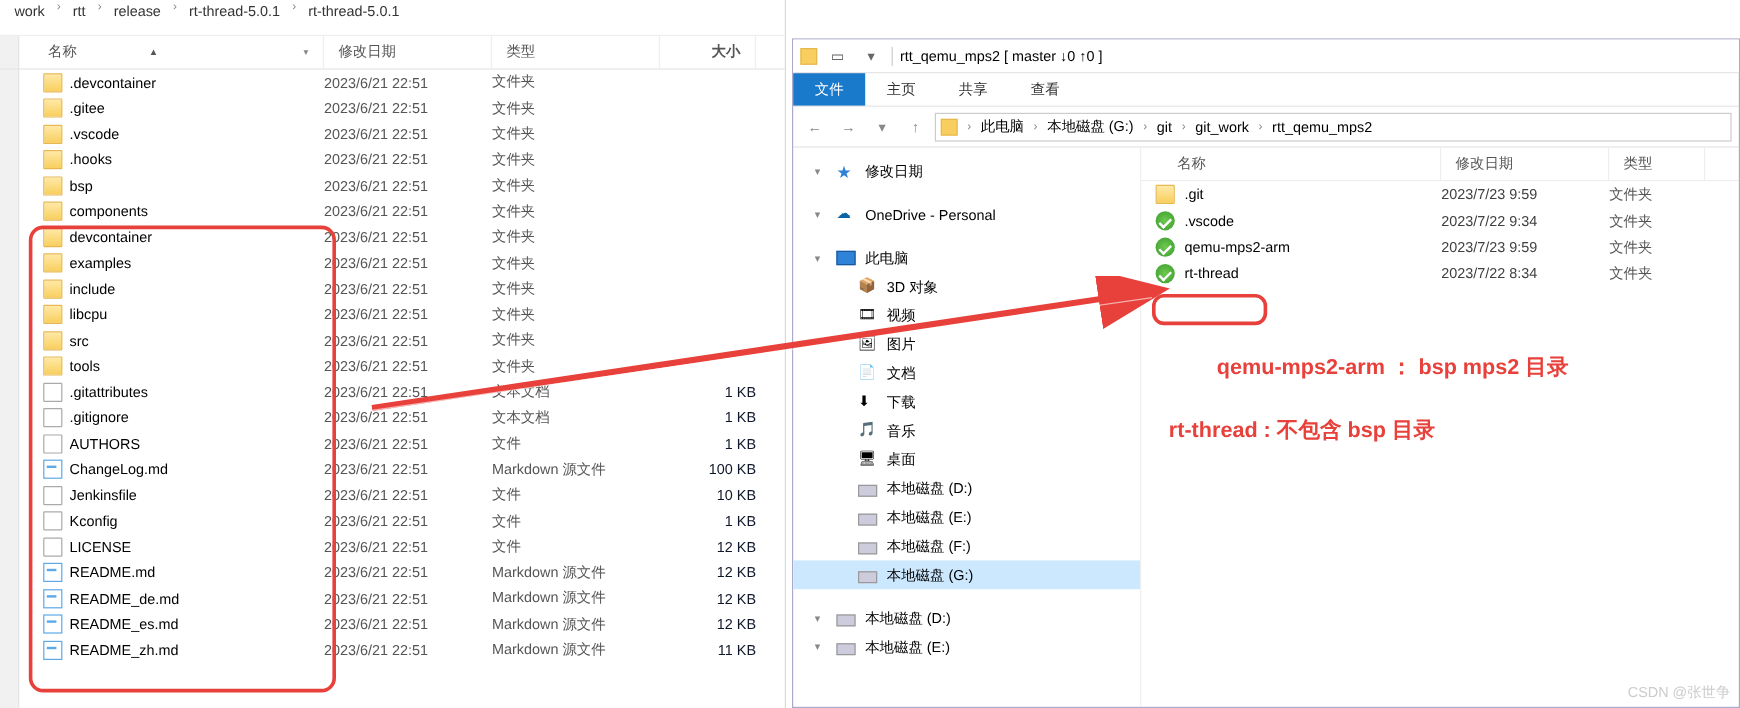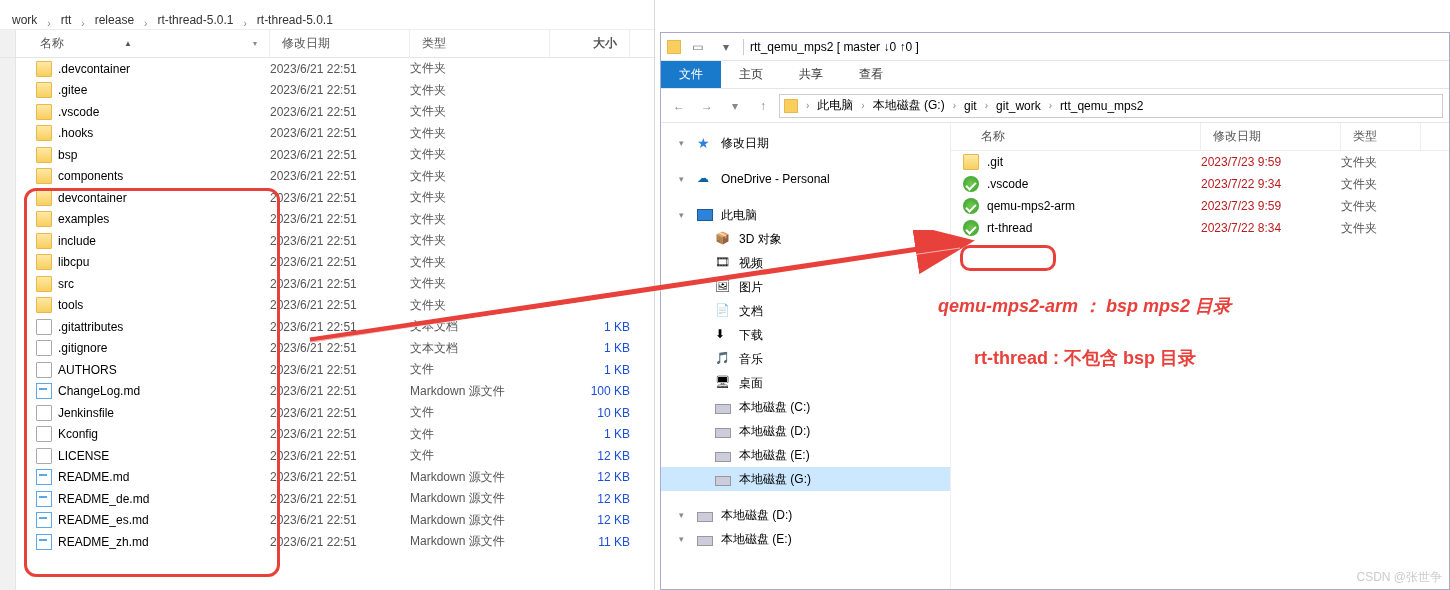--- a/index.html
+++ b/index.html
@@ -1,39 +1,39 @@
 <!DOCTYPE html>
 <html><head>
 <meta charset="utf-8">
 <style>
 * { margin:0; padding:0; box-sizing:border-box; font-family:"Microsoft YaHei","Segoe UI",sans-serif; font-size:12px; }
 body { width:1450px; height:590px; background:#fff; position:relative; overflow:hidden; }
 
 
 .left-pane { position:absolute; left:0; top:0; width:655px; height:590px; border-right:1px solid #d9d9d9; }
-.breadcrumb { height:30px; padding:0 8px; display:flex; align-items:flex-end; gap:2px; color:#333; border-bottom:1px solid #eee; }
+.breadcrumb { height:30px; padding:0 8px; display:flex; align-items:flex-start; gap:2px; color:#333; border-bottom:1px solid #eee; }
 .breadcrumb span.sep { color:#888; padding:0 4px; font-size:10px; }
 .breadcrumb span.itm { padding:2px 4px; cursor:pointer; }
 
 .col-headers { height:28px; display:flex; align-items:center; border-bottom:1px solid #e5e5e5; color:#555; user-select:none; }
 .col-headers .col { padding:0 12px; position:relative; height:100%; display:flex; align-items:center; border-right:1px solid #eee; }
 .col-headers .sorter { margin-left:auto; font-size:8px; color:#888; }
 .c-name { width:270px; padding-left:40px !important; }
 .c-date { width:140px; }
 .c-type { width:140px; }
 .c-size { width:80px; text-align:right; justify-content:flex-end;font-weight:bold; }
 .sort-up { font-size:8px; color:#555; margin-left:60px; }
 
 .files { }
 .frow { height:21.5px; display:flex; align-items:center; position:relative; }
 .frow .icon { width:16px; height:16px; margin-left:36px; margin-right:6px; flex-shrink:0; }
 .frow .nm { width:212px; overflow:hidden; white-space:nowrap; }
 .frow .dt { width:140px; color:#555; }
 .frow .tp { width:140px; color:#555; }
-.frow .sz { width:80px; text-align:right; color:#1d4ed8; }
+.frow .sz { width:80px; text-align:right; color:#0f172a; }
 
 .folder-ico { background:linear-gradient(#ffe9a6,#f8cf5e); border:1px solid #e6b84f; border-radius:1px; position:relative; }
 .file-ico { background:#fff; border:1px solid #aaa; border-radius:1px; }
 .md-ico { background:#fff; border:1px solid #5da9e8; position:relative; }
 .md-ico::after{content:"";position:absolute;left:2px;top:4px;width:8px;height:2px;background:#5da9e8;}
 .sel-red { position:absolute; border:3px solid #e8403a; border-radius:12px; pointer-events:none; }
 .left-red { left:24px; top:188px; width:256px; height:389px; }
 
 
 .arrow-svg { position:absolute; left:300px; top:230px; width:700px; height:180px; pointer-events:none; z-index:5; }
@@ -68,28 +68,28 @@
 
 .right-files { flex:1; }
 .right-headers { height:28px; display:flex; align-items:center; border-bottom:1px solid #eee; color:#555; }
 .right-headers .rcol{ padding:0 12px; border-right:1px solid #eee; height:100%; display:flex; align-items:center; }
 .rc-name{ width:250px; padding-left:30px !important; }
 .rc-date{ width:140px; }
 .rc-type{ width:80px; }
 .rrow { height:22px; display:flex; align-items:center; }
 .rrow .icon{ width:16px;height:16px;margin-left:12px;margin-right:8px; }
 .rrow .nm{ width:214px; }
-.rrow .dt{ width:140px; color:#b91c1c; }
+.rrow .dt{ width:140px; color:#404040; }
 .rrow .tp{ width:80px; color:#555; }
 .green-ico{ background:radial-gradient(#6eca4e,#3a9a2e); border-radius:50%; position:relative; }
 .green-ico::after{content:"";position:absolute;left:3px;top:6px;width:8px;height:4px;border-left:2px solid #fff;border-bottom:2px solid #fff;transform:rotate(-45deg);}
 .sm-red { position:absolute; left:960px; top:245px; width:96px; height:26px; border:3px solid #e8403a; border-radius:10px; z-index:4; }
 
 .annot { position:absolute; font-size:18px; font-weight:600; color:#e8403a; text-shadow:0 0 3px #fff,0 0 3px #fff; z-index:6; white-space:nowrap; }
-.annot1 { left:938px; top:294px;font-style:italic; }
+.annot1 { left:1014px; top:294px; }
 .annot2 { left:974px; top:346px; }
 .watermark { position:absolute; right:8px; bottom:4px; color:#ccc; font-size:12px; z-index:2; }
 .edge-scroll{ position:absolute; left:0; top:30px; width:16px; height:560px; background:#f1f1f1; border-right:1px solid #e5e5e5;}
 </style>
 </head>
 <body>
 
 <div class="edge-scroll"></div>
 
 <div class="left-pane">
@@ -364,31 +364,31 @@
           <span>音乐</span>
         </div>
         <div class="navitem" style="padding-left: 36px;">
           <span class="expand"></span>
           <span class="ni-ico">🖥</span>
           <span>桌面</span>
         </div>
         <div class="navitem" style="padding-left: 36px;">
           <span class="expand"></span>
           <span class="ni-ico drive-ico"></span>
-          <span>本地磁盘 (C:)</span>
-        </div>
-        <div class="navitem" style="padding-left: 36px;">
-          <span class="expand"></span>
-          <span class="ni-ico drive-ico"></span>
           <span>本地磁盘 (D:)</span>
         </div>
         <div class="navitem" style="padding-left: 36px;">
           <span class="expand"></span>
           <span class="ni-ico drive-ico"></span>
           <span>本地磁盘 (E:)</span>
+        </div>
+        <div class="navitem" style="padding-left: 36px;">
+          <span class="expand"></span>
+          <span class="ni-ico drive-ico"></span>
+          <span>本地磁盘 (F:)</span>
         </div>
         <div class="navitem sel" style="padding-left: 36px;">
           <span class="expand"></span>
           <span class="ni-ico drive-ico"></span>
           <span>本地磁盘 (G:)</span>
         </div>
         <div class="nav-gap"></div>
         <div class="navitem" style="padding-left: 18px;">
           <span class="expand">▾</span>
           <span class="ni-ico drive-ico"></span>

